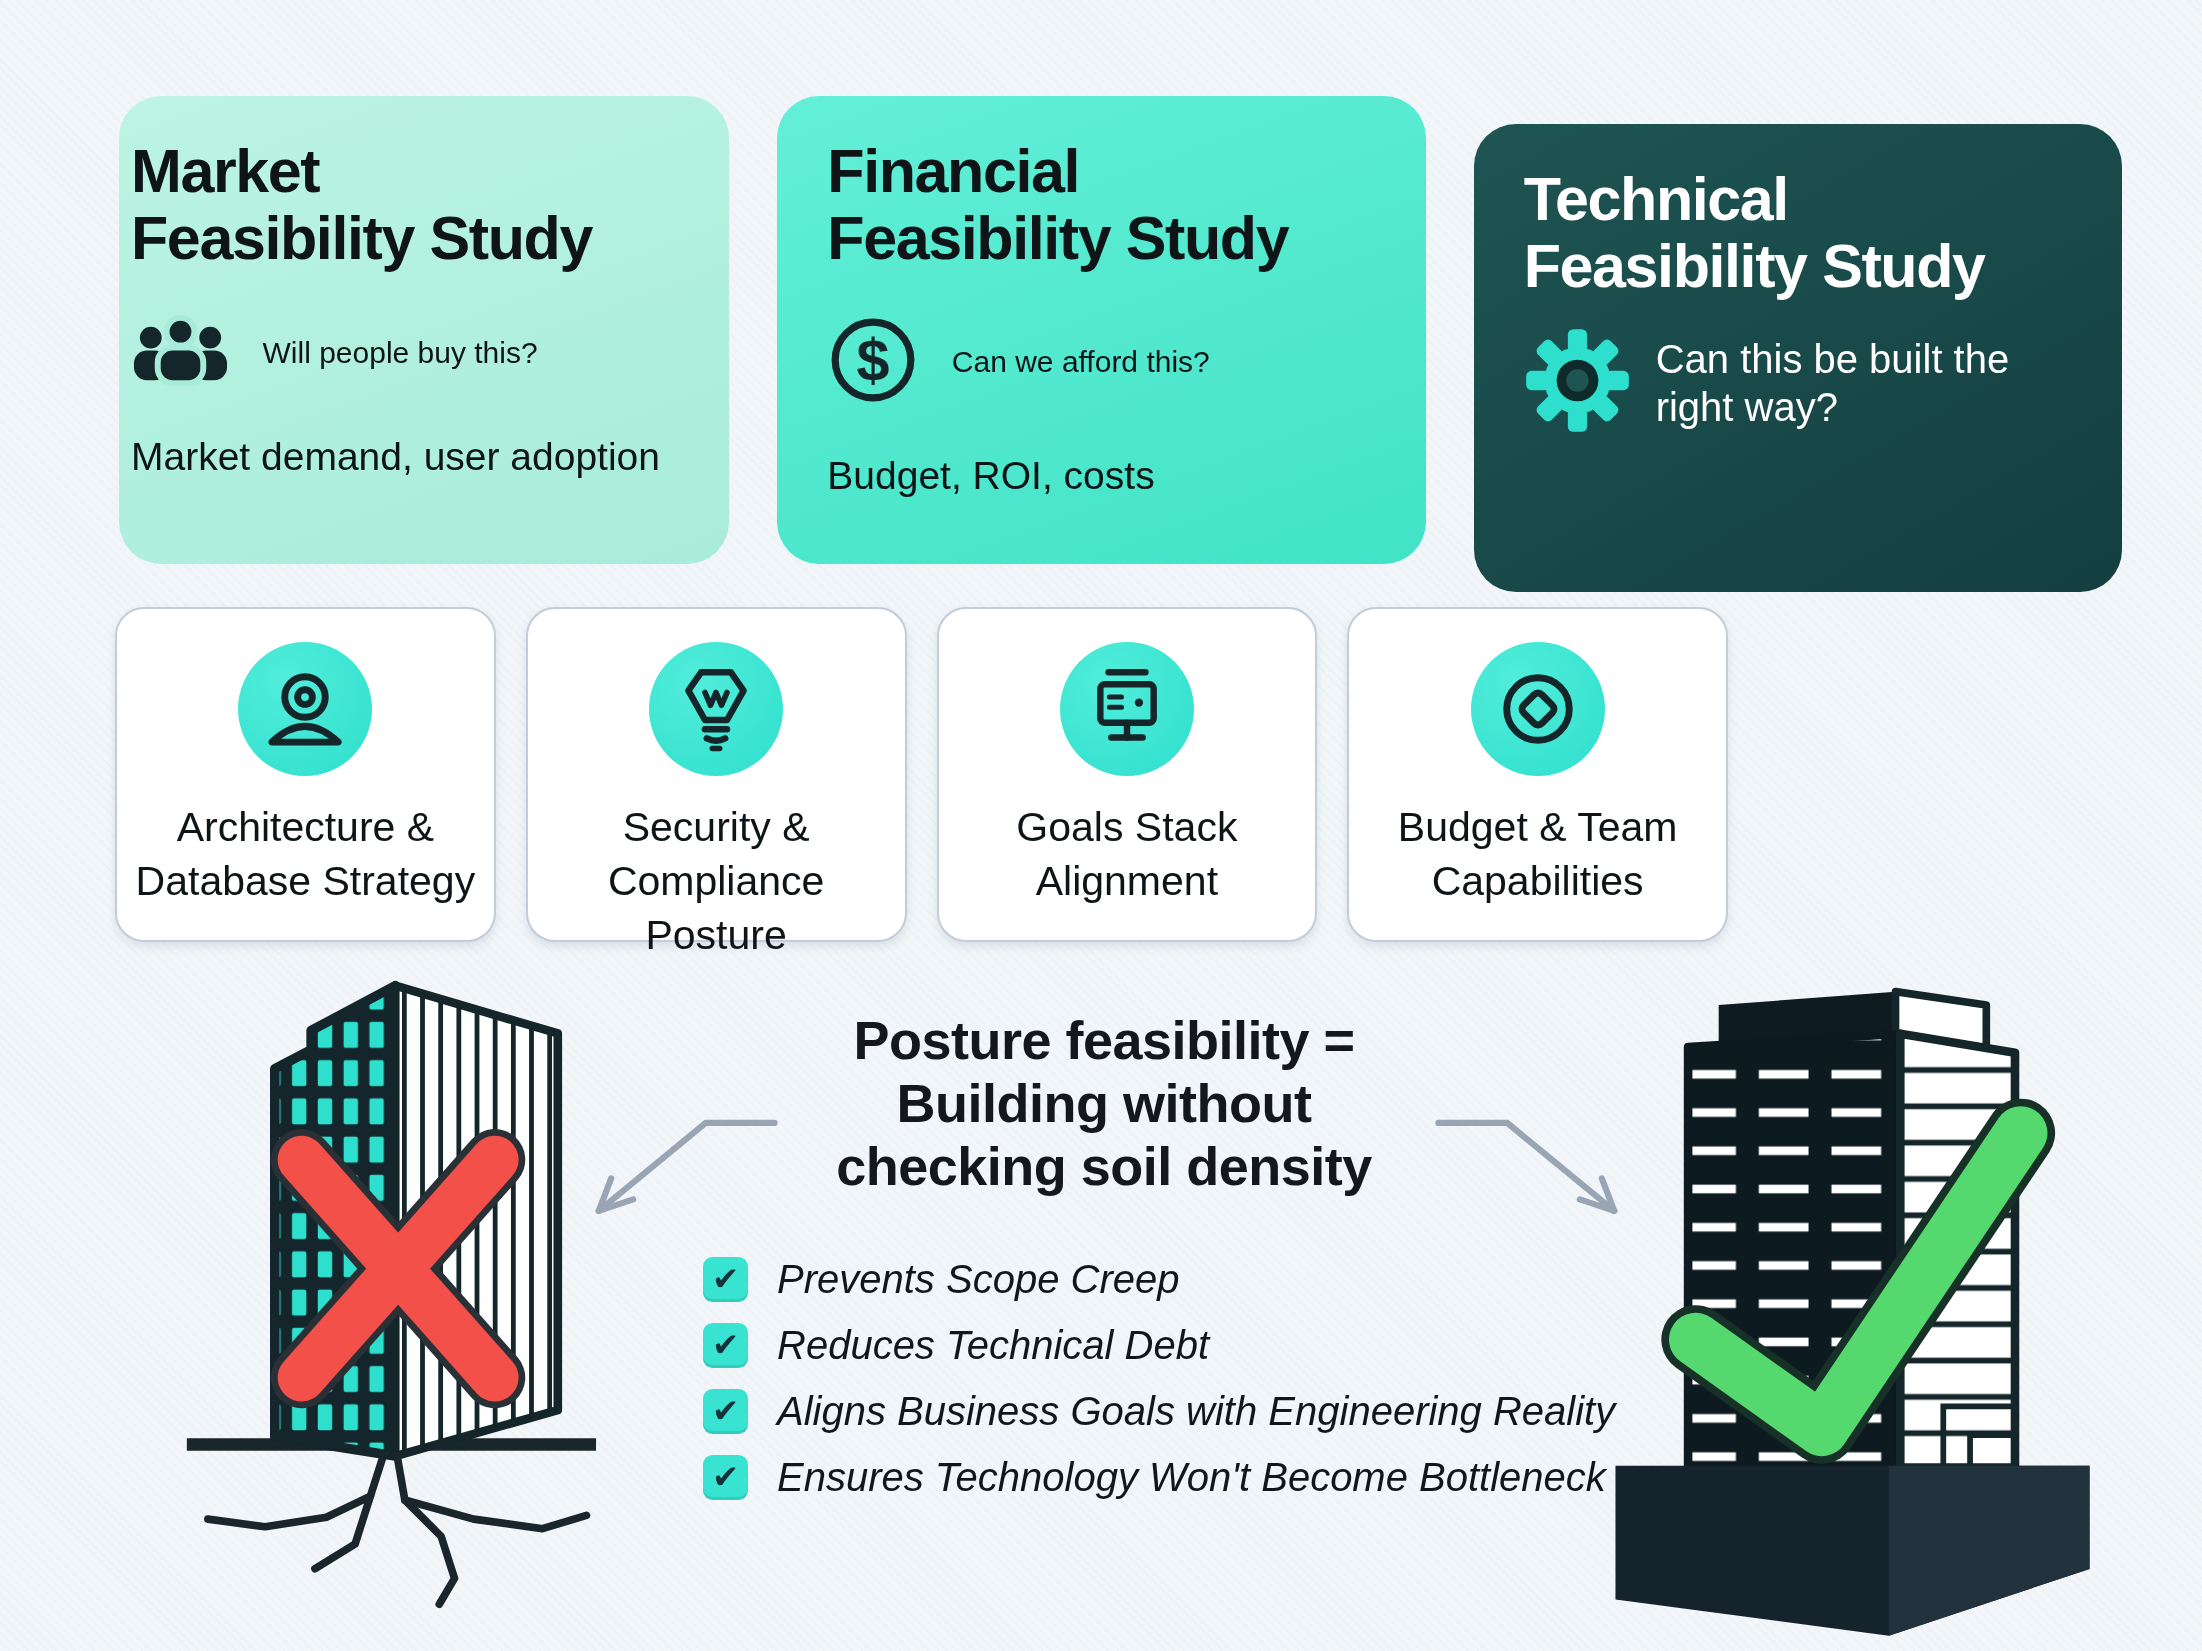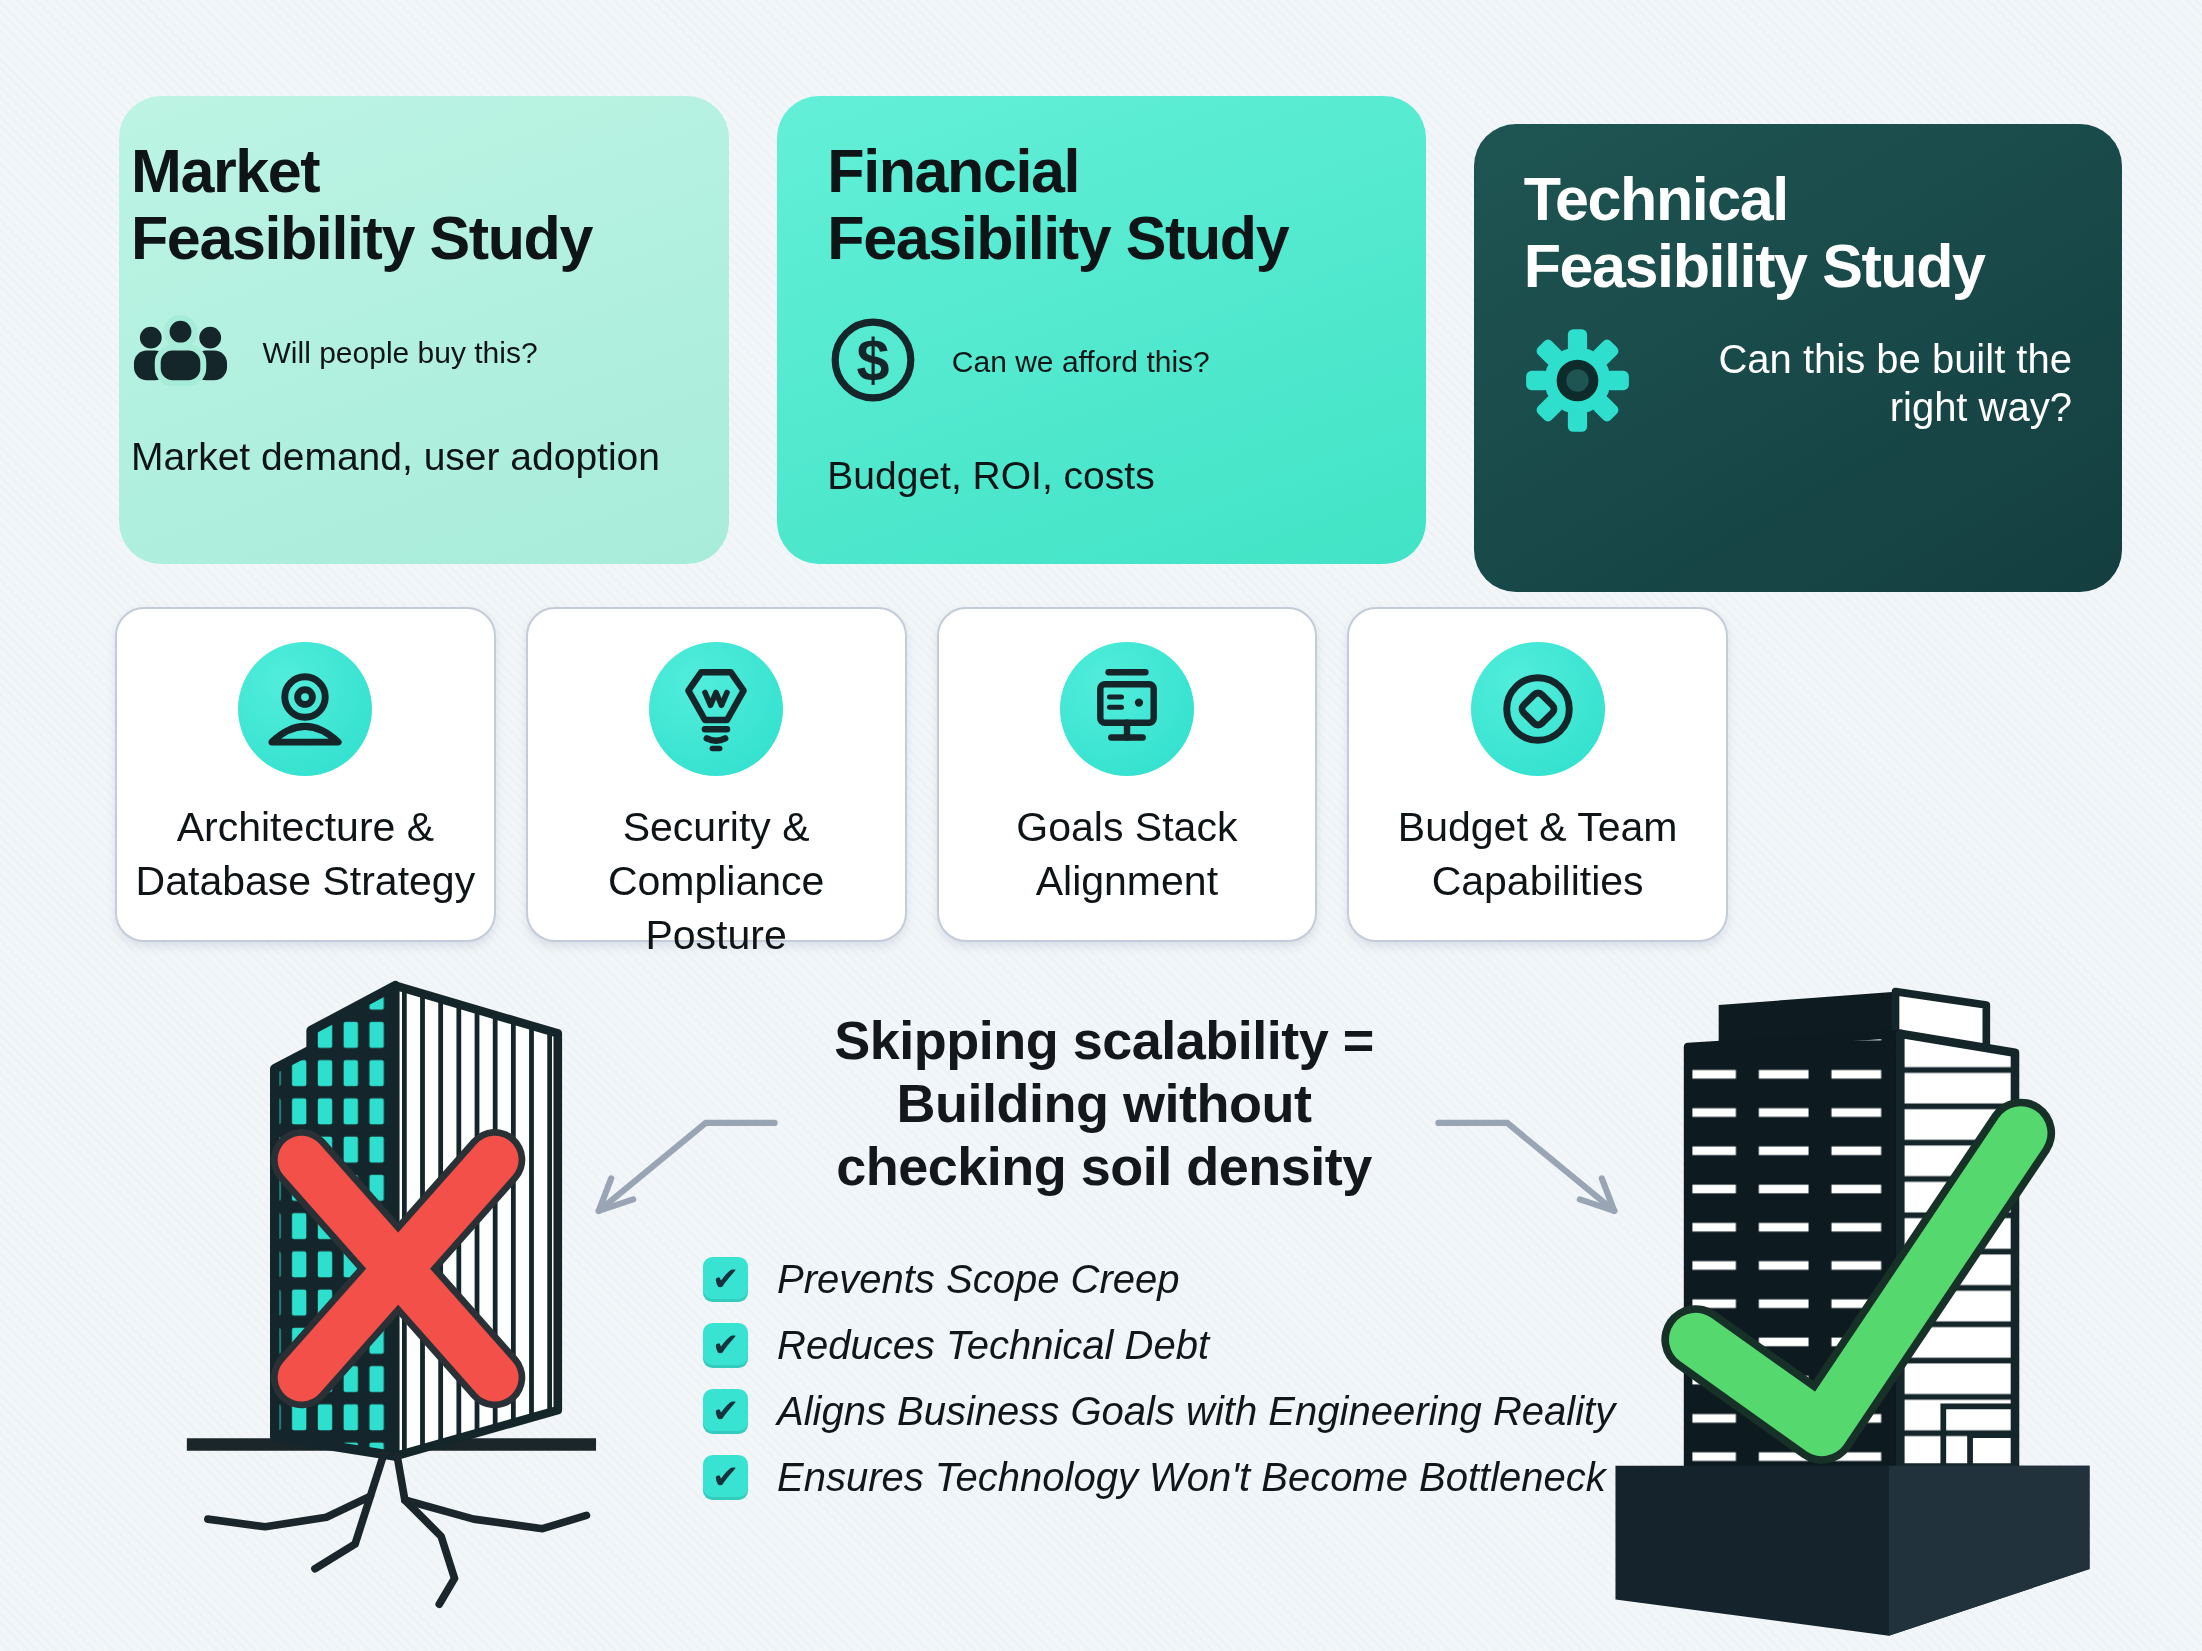--- a/index.html
+++ b/index.html
@@ -13,21 +13,21 @@
     color:var(--text-dark,#0f1417);
   }
   
   .top-row{position:absolute; left:119px; top:96px; width:2003px; display:flex; gap:48px;}
   .tcard{flex:1; height:468px; border-radius:42px; padding:42px 50px; box-sizing:border-box;}
   .tcard-market{background:linear-gradient(160deg, var(--mint-light,#bdf4e4), var(--mint,#a7ecd9));padding-left:12px;}
   .tcard-financial{background:linear-gradient(160deg, #63efd8, var(--teal-bright,#41e3c6));}
   .tcard-technical{background:linear-gradient(150deg, var(--dark-teal,#1e5553), var(--dark-teal-2,#143e40)); color:#ffffff;margin-top:28px;}
   .tcard-title{margin:0; font-size:61px; line-height:1.1; letter-spacing:-1.4px; font-weight:bold;}
   .qrow{display:flex; align-items:center; margin-top:42px; gap:32.5px;}
-  .tcard-technical .qrow{margin-top:27px; gap:25px;text-align:right;}
+  .tcard-technical .qrow{margin-top:27px; gap:25px;}
   .qtext{font-size:30px;}
   .tcard-technical .qtext{font-size:40px; line-height:1.2;}
   .scope{margin:44px 0 0; font-size:39px;}
   .tcard-technical .scope{margin-top:25px; font-size:40px; line-height:1.28;}
   
   .mid-row{position:absolute; left:115px; top:607px; width:1613px; display:flex; gap:30px;}
   .mcard{flex:1; height:335px; background:#ffffff; border:2.9px solid var(--card-border,#c4ccd9);
          border-radius:29px; box-sizing:border-box; text-align:center;
          box-shadow:0 4.8px 8.6px rgba(140,155,180,0.22);}
   .mcircle{width:134px; height:134px; border-radius:50%; margin:33px auto 0;
@@ -233,21 +233,21 @@
         <polygon points="298,510 508,510 508,618 298,688" style="fill:#22323c"></polygon>
 
         <g style="fill:none;stroke-linecap:round;stroke-linejoin:round">
           <path d="M96,378 L228,472 L436,162" style="stroke:#173028;stroke-width:72"></path>
           <path d="M96,378 L228,472 L436,162" style="stroke:var(--check-green,#55d96f);stroke-width:56"></path>
         </g>
       </svg>
     </span>
 
     <div class="headline">
-      <div>Skipping scalability =</div>
+      <div>Posture feasibility =</div>
       <div>Building without</div>
       <div>checking soil density</div>
     </div>
 
     <span class="arrow-left">
       <svg width="215" height="134" viewBox="0 0 225 140" style="fill:none;stroke:var(--arrow-gray,#99a5b4);stroke-width:6.5;stroke-linecap:round">
         <path d="M212,26 H140 L28,118"></path>
         <path d="M28,118 L41,84 M28,118 L64,106"></path>
       </svg>
     </span>

